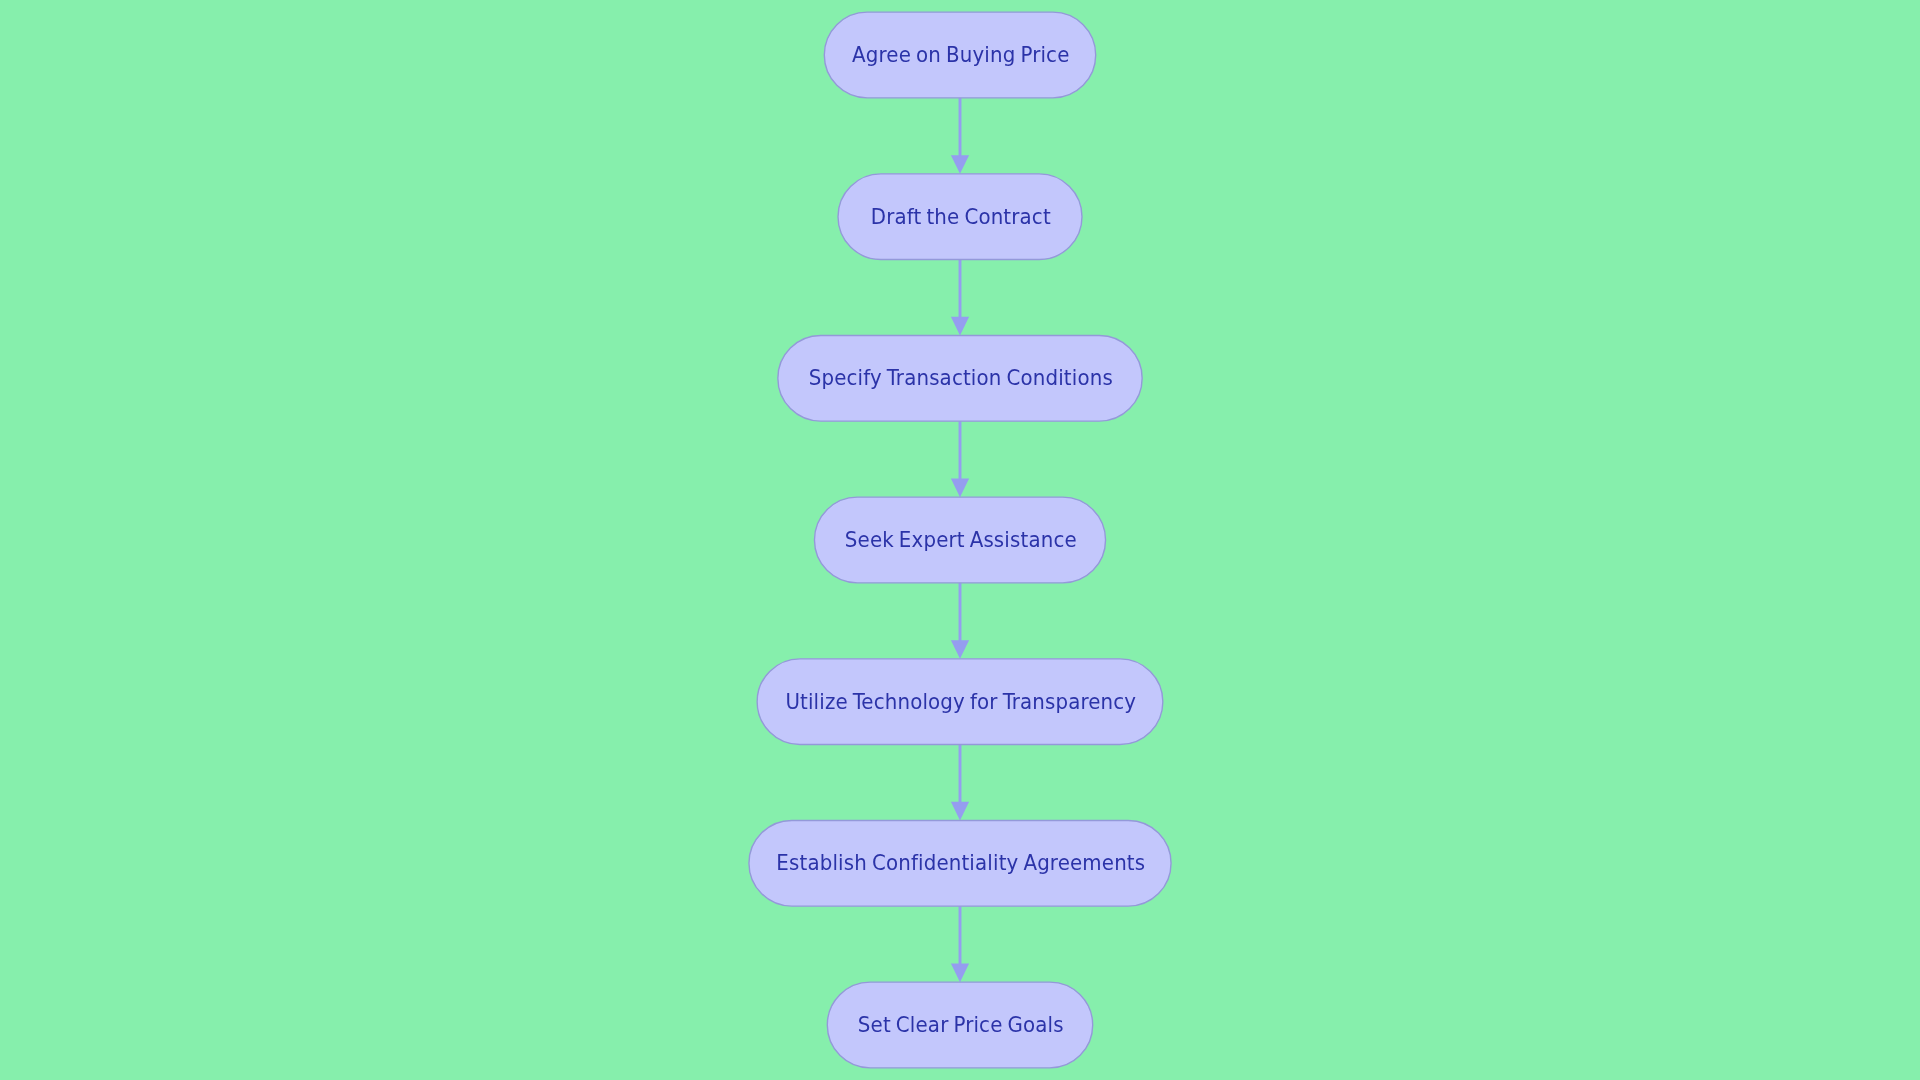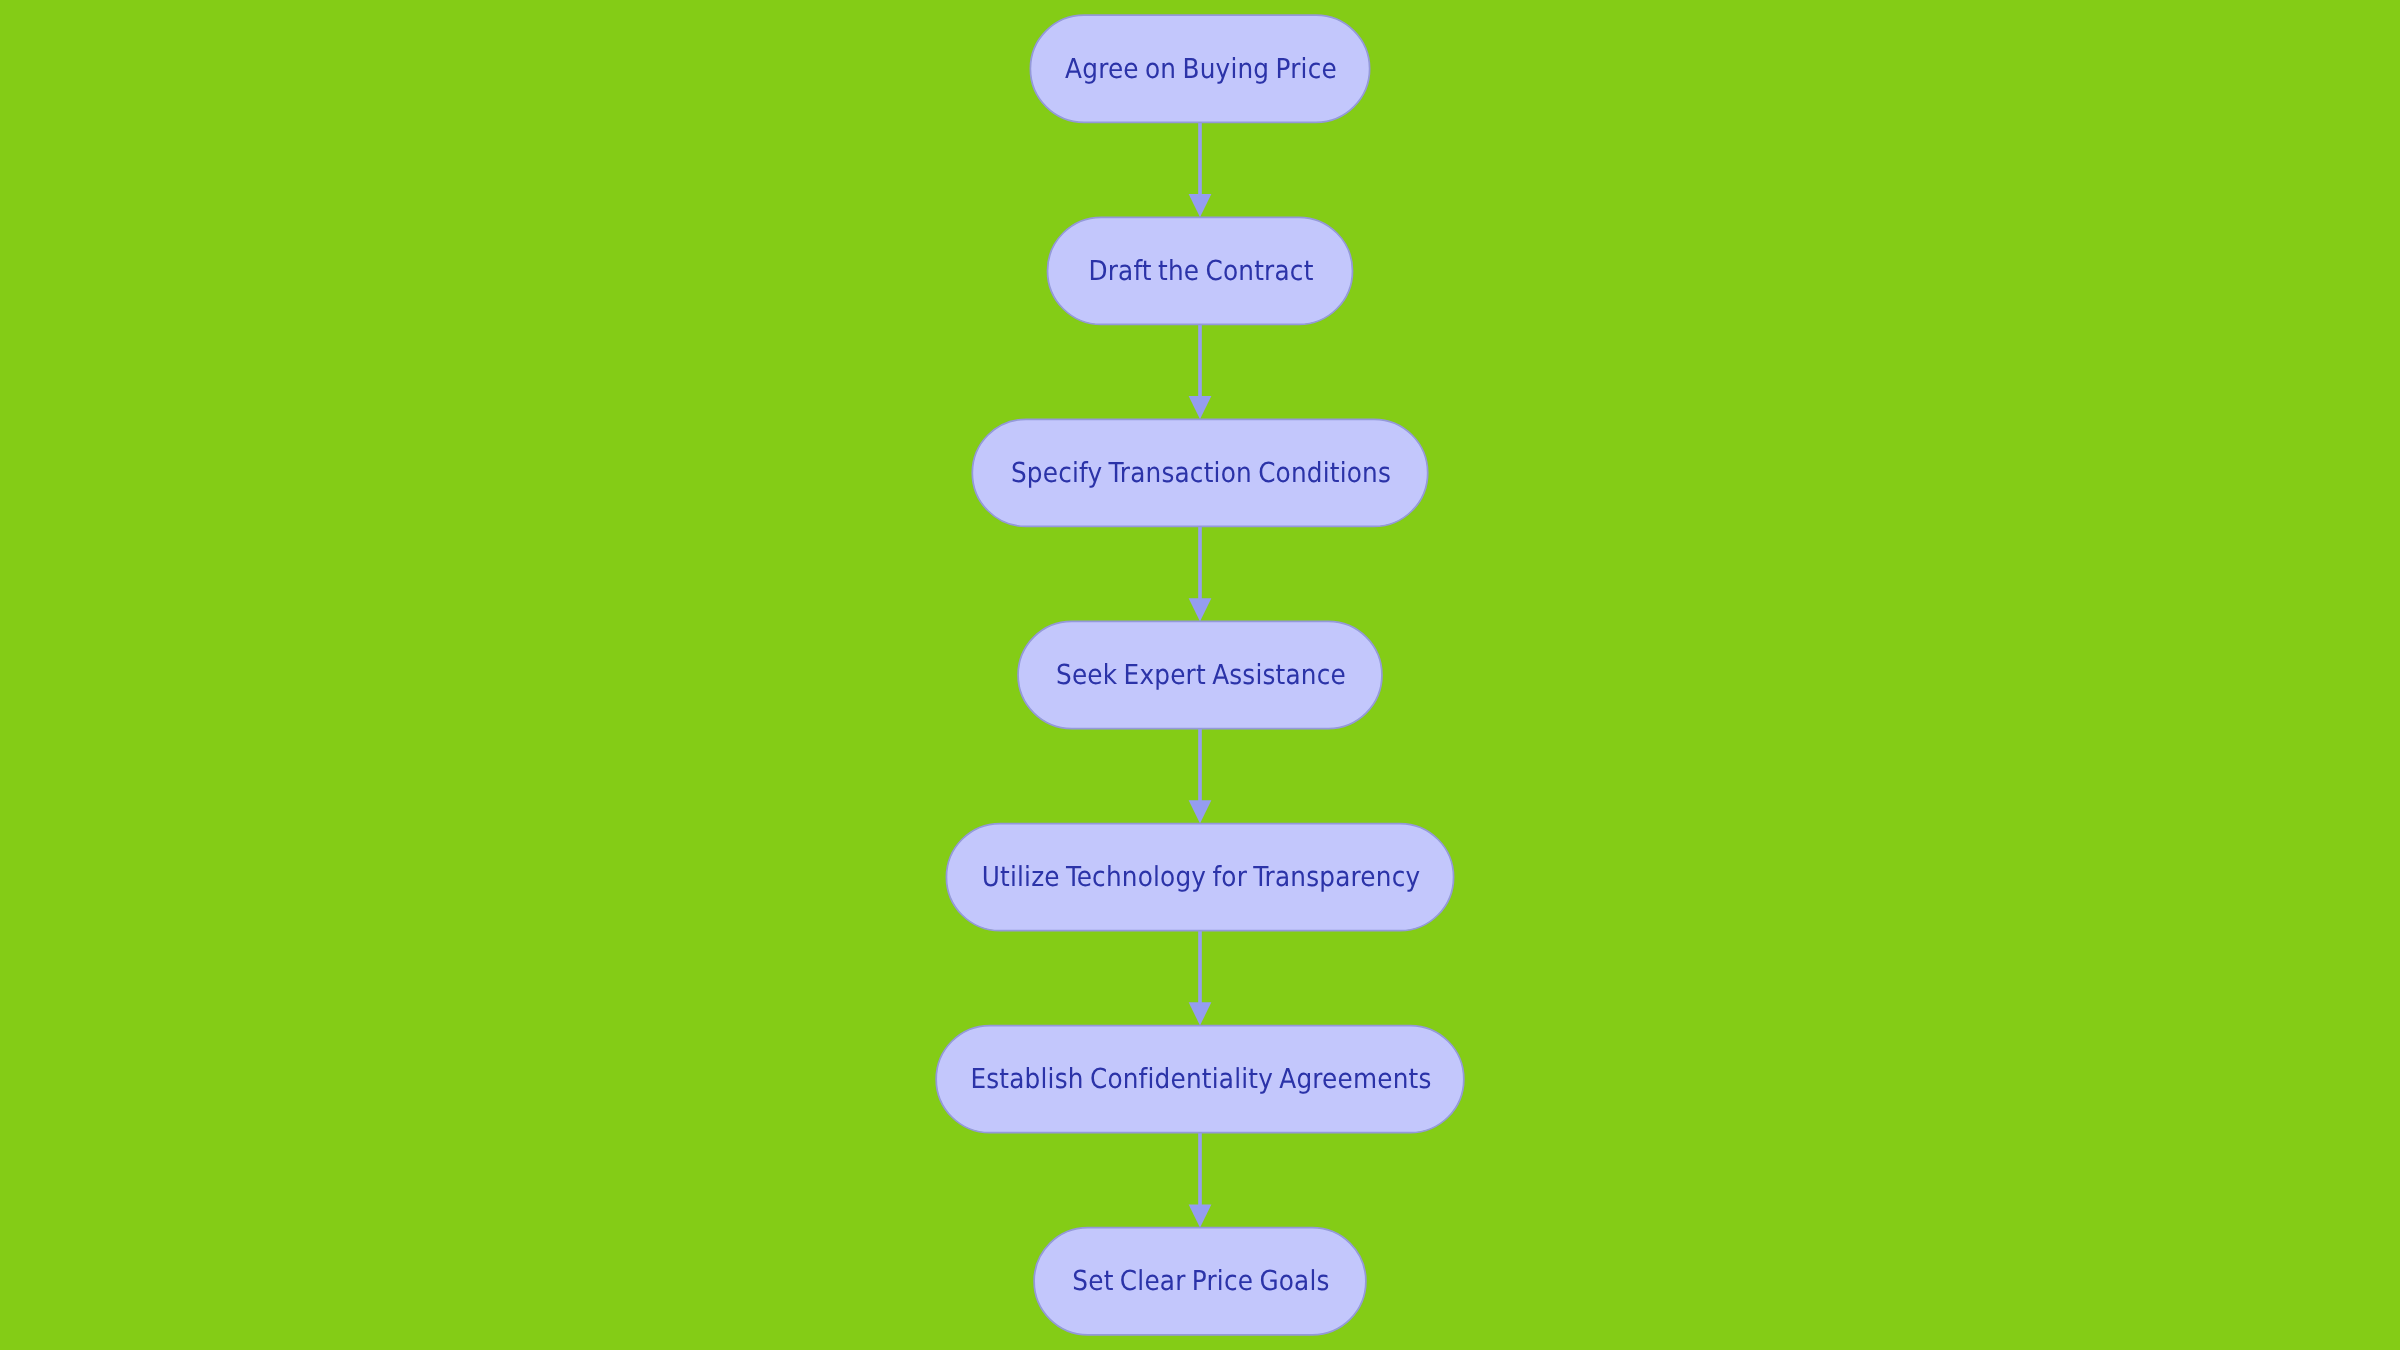--- a/index.html
+++ b/index.html
@@ -17,21 +17,21 @@
     word-spacing:-1.42px;
     text-anchor:middle;
     white-space:pre;
   }
   rect.node-shape{stroke-width:1.4;}
   path.edge-line{fill:none;}
 </style>
 </head>
 <body style="background: rgb(255, 255, 255);">
 
-<div class="stage" style="background: #84cc16; text-align: center;">
+<div class="stage" style="background: #86efac; text-align: center;">
   <svg class="flow" id="flow-svg" viewBox="0 0 1920 1080" width="1920" height="1080">
 
     <g id="edge-layer">
       <g>
         <path class="edge-line" d="M 960 97.85 L 960 156.75" stroke="#959df0" stroke-width="2.9"></path>
         <path class="arrowhead" d="M 950.9 155.25 L 969.1 155.25 L 960 173.85 Z" fill="#959df0"></path>
       </g>
       <g>
         <path class="edge-line" d="M 960 259.55 L 960 318.34999999999997" stroke="#959df0" stroke-width="2.9"></path>
         <path class="arrowhead" d="M 950.9 316.84999999999997 L 969.1 316.84999999999997 L 960 335.45 Z" fill="#959df0"></path>

